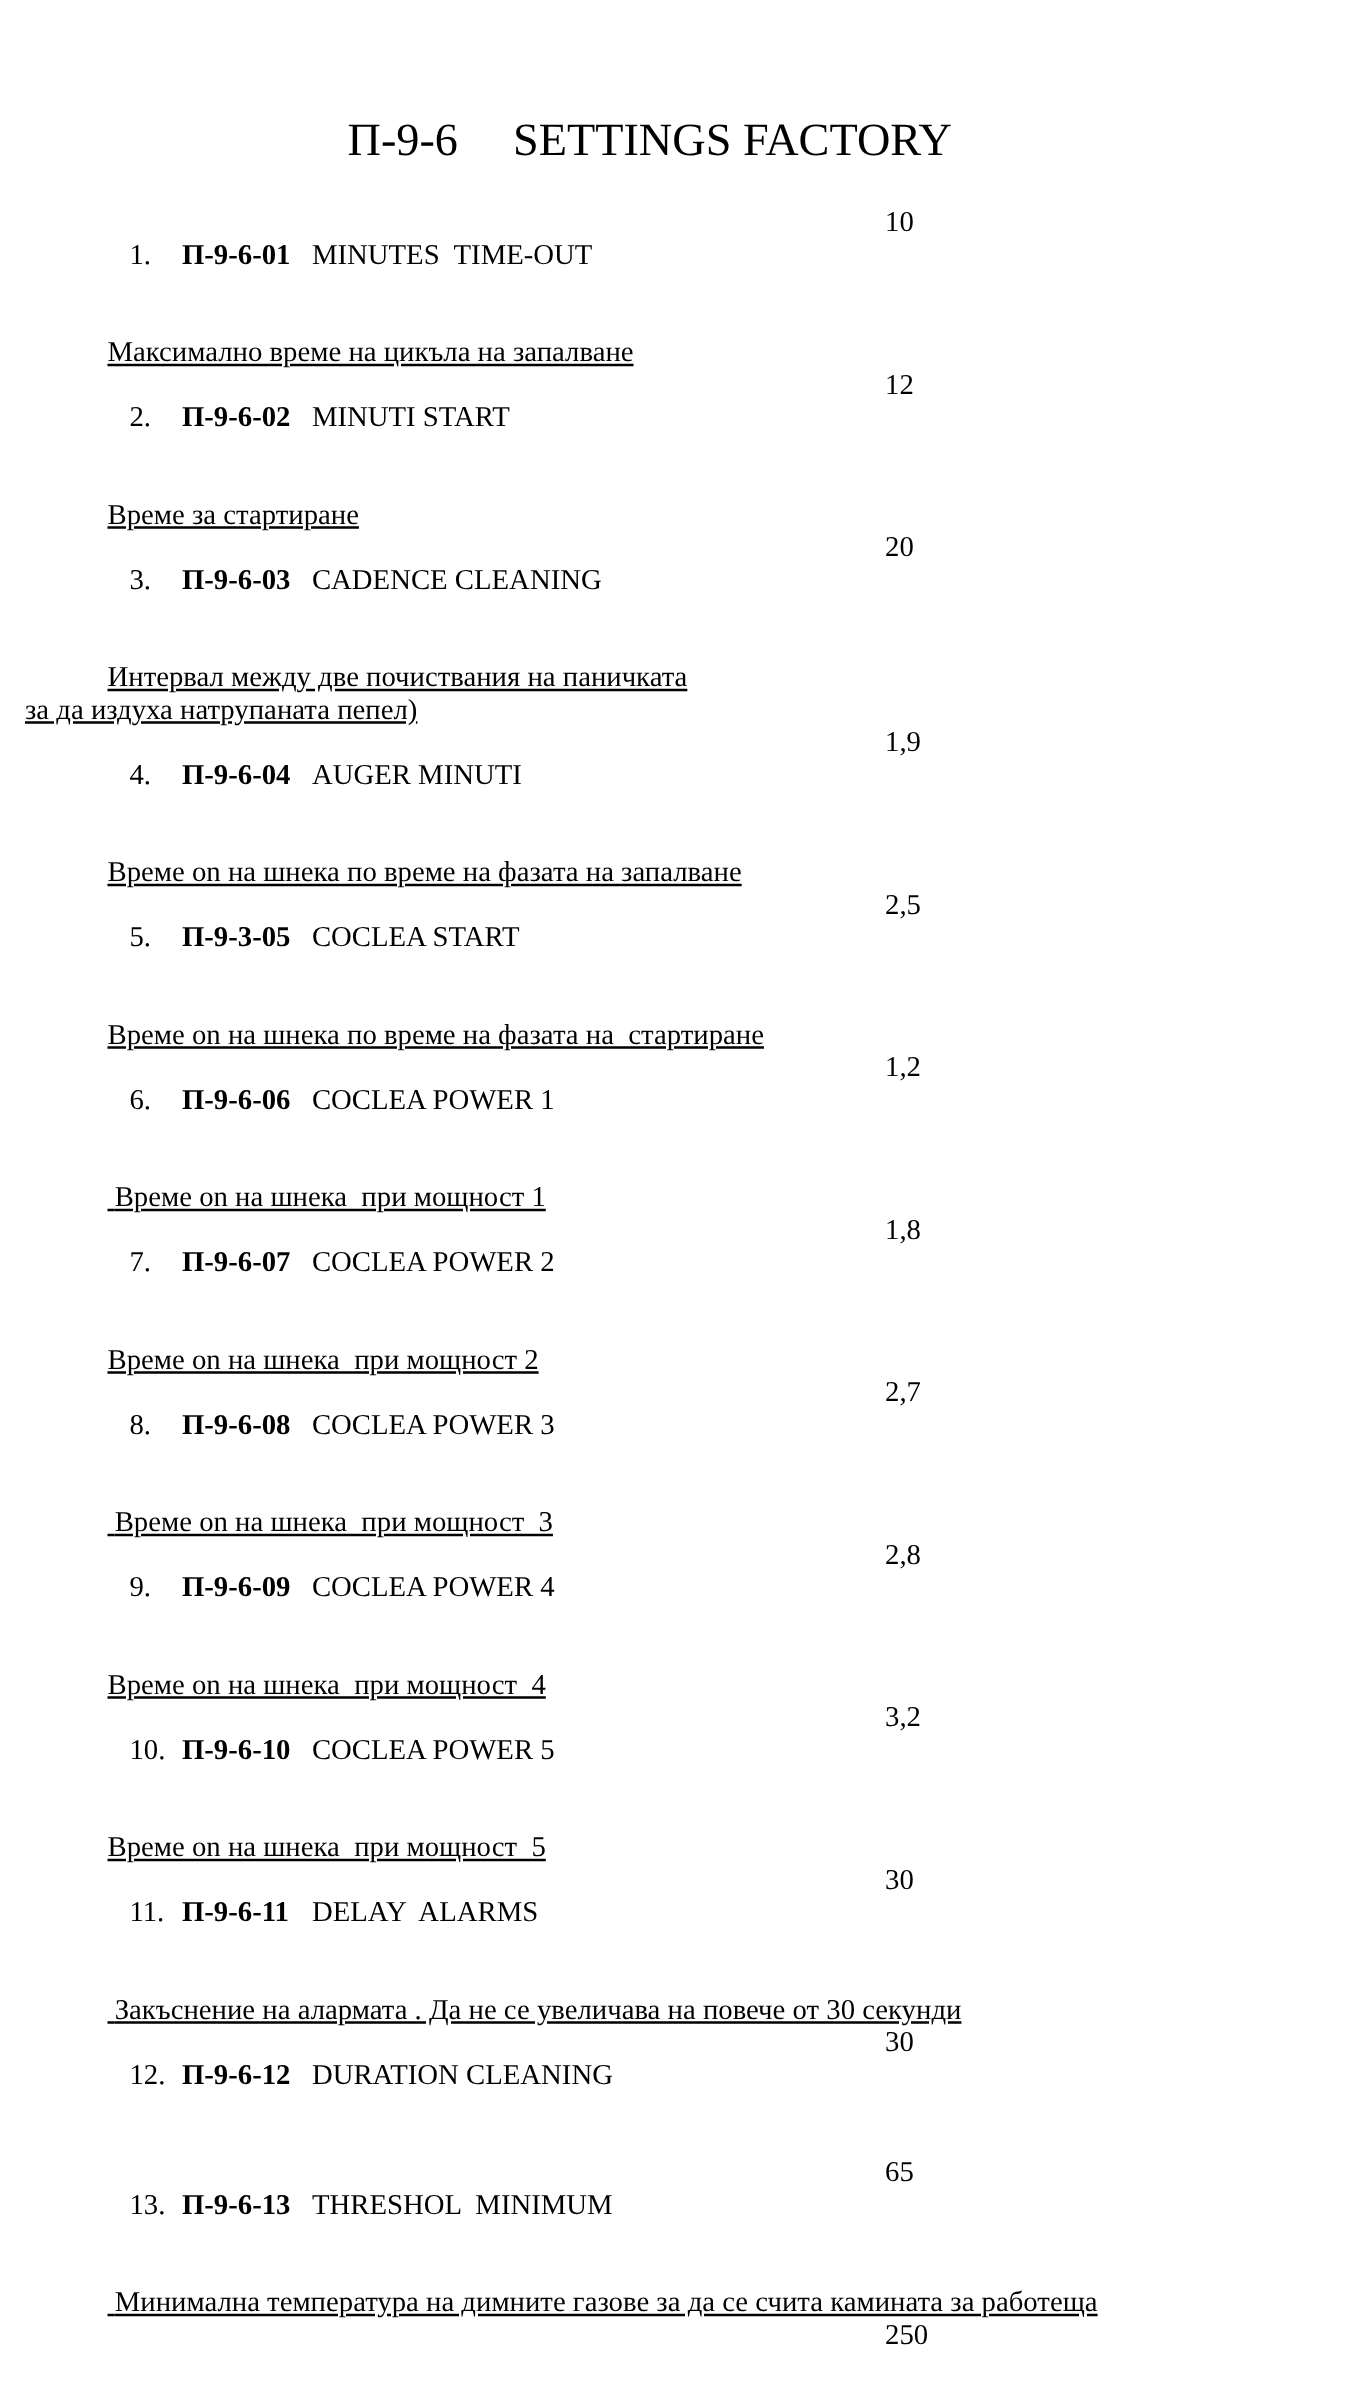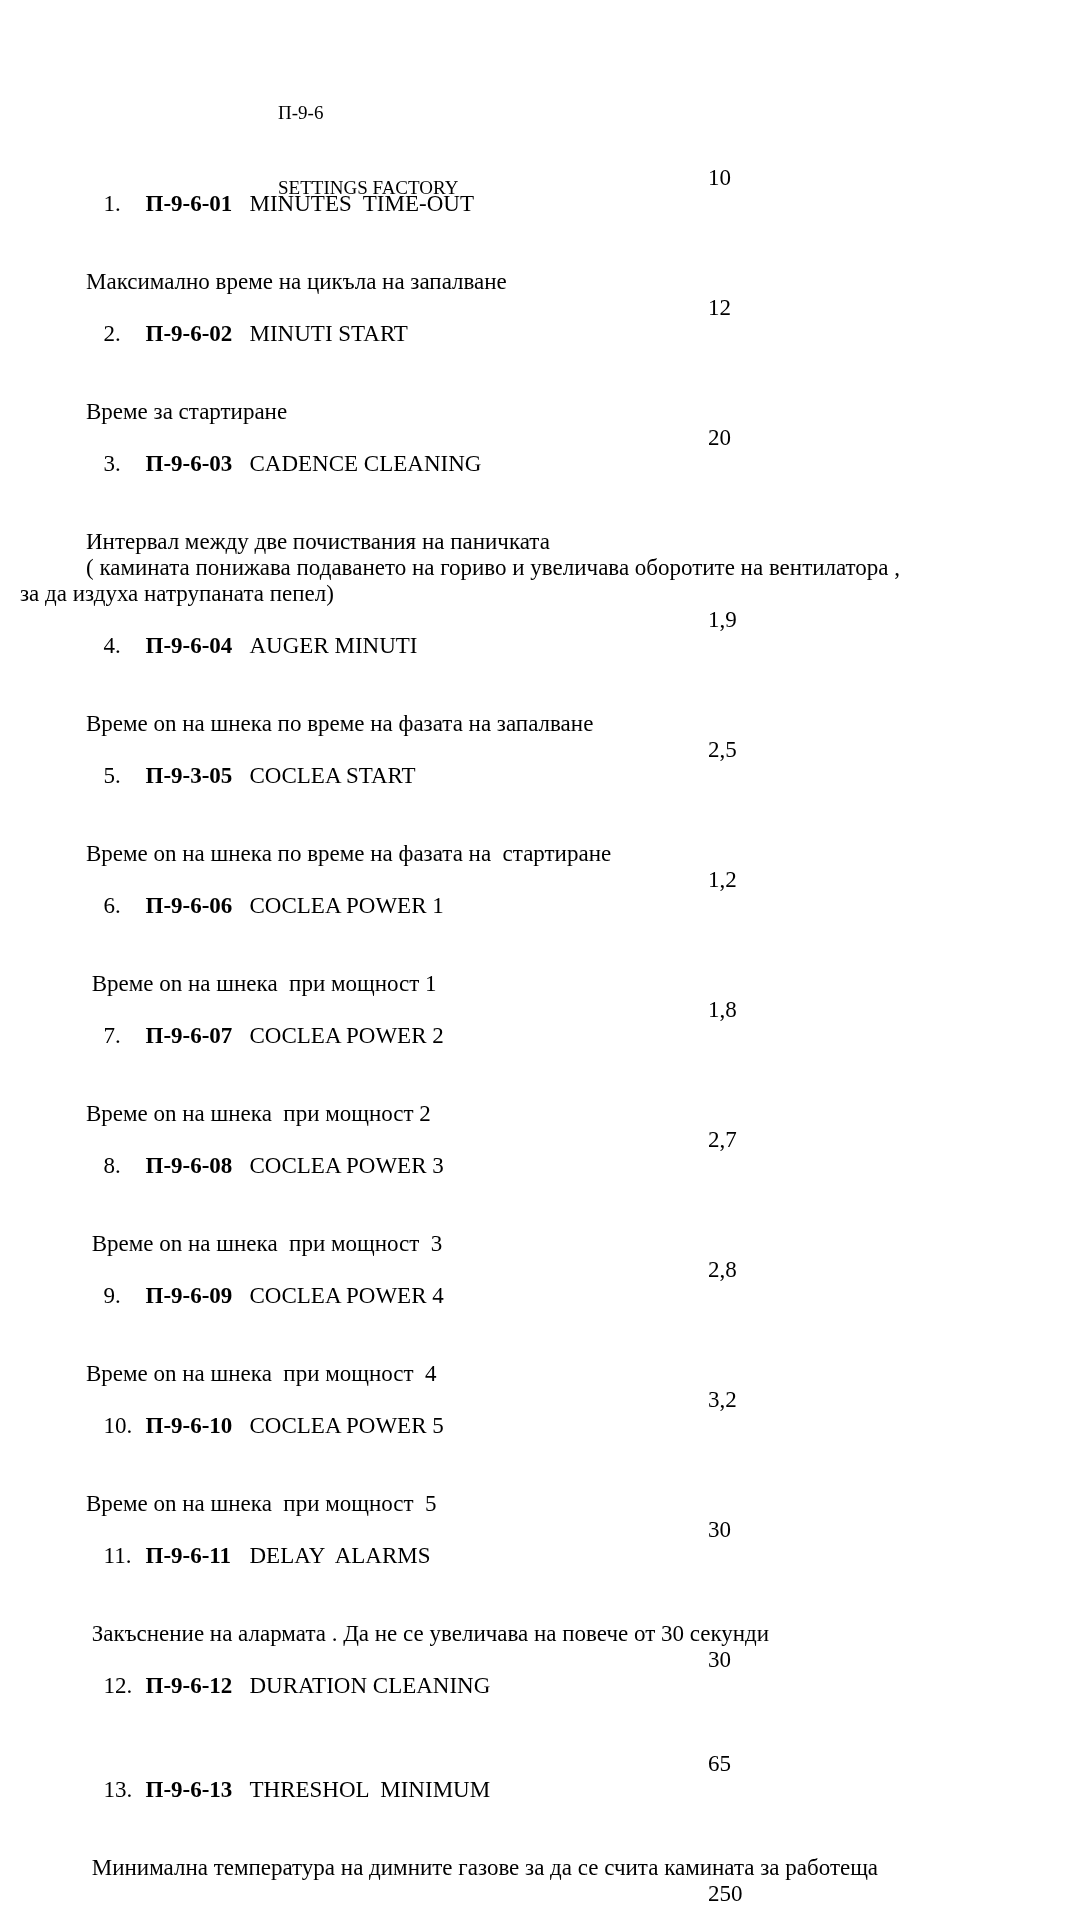--- a/index.html
+++ b/index.html
@@ -13,26 +13,25 @@
     height: 1920px;
     background: #ffffff;
     color: #000000;
     font-family: "Liberation Serif", "DejaVu Serif", serif;
     overflow: hidden;
   }
   .doc-title {
     position: absolute;
     top: 97px;
     left: 278px;
-    font-size: 19px;
+    font-size: 37px;
     line-height: 31px;
     white-space: pre;
     display: flex;
     gap: 44px;
-    flex-direction: column;
   }
   .settings-list {
     position: absolute;
     top: 165px;
     left: 20px;
     width: 1048px;
     font-size: 23px;
     line-height: 26px;
   }
   .item { position: relative; }
@@ -55,20 +54,21 @@
   .name { white-space: pre; }
   .value {
     position: absolute;
     left: 688px;
     top: 0;
     white-space: pre;
   }
   .desc-line {
     padding-left: 66px;
     white-space: pre-wrap;
+    text-decoration: underline;
   }
   .desc-line.flush {
     padding-left: 0;
   }
 </style>
 </head>
 <body>
 
 <div class="page" style="background: rgb(255, 255, 255); color: rgb(0, 0, 0);">
 
@@ -99,21 +99,20 @@
         </div>
       </div>
 
       <div class="item">
         <div class="row">
           <span class="num">3.</span><span class="code">П-9-6-03</span><span class="name">CADENCE CLEANING</span>
           <span class="value">20</span>
         </div>
         <div class="desc">
           <div class="desc-line">Интервал между две почиствания на паничката</div>
-          <div class="desc-line">( камината понижава подаването на гориво и увеличава оборотите на вентилатора ,</div>
           <div class="desc-line flush">за да издуха натрупаната пепел)</div>
         </div>
       </div>
 
       <div class="item">
         <div class="row">
           <span class="num">4.</span><span class="code">П-9-6-04</span><span class="name">AUGER MINUTI</span>
           <span class="value">1,9</span>
         </div>
         <div class="desc">

